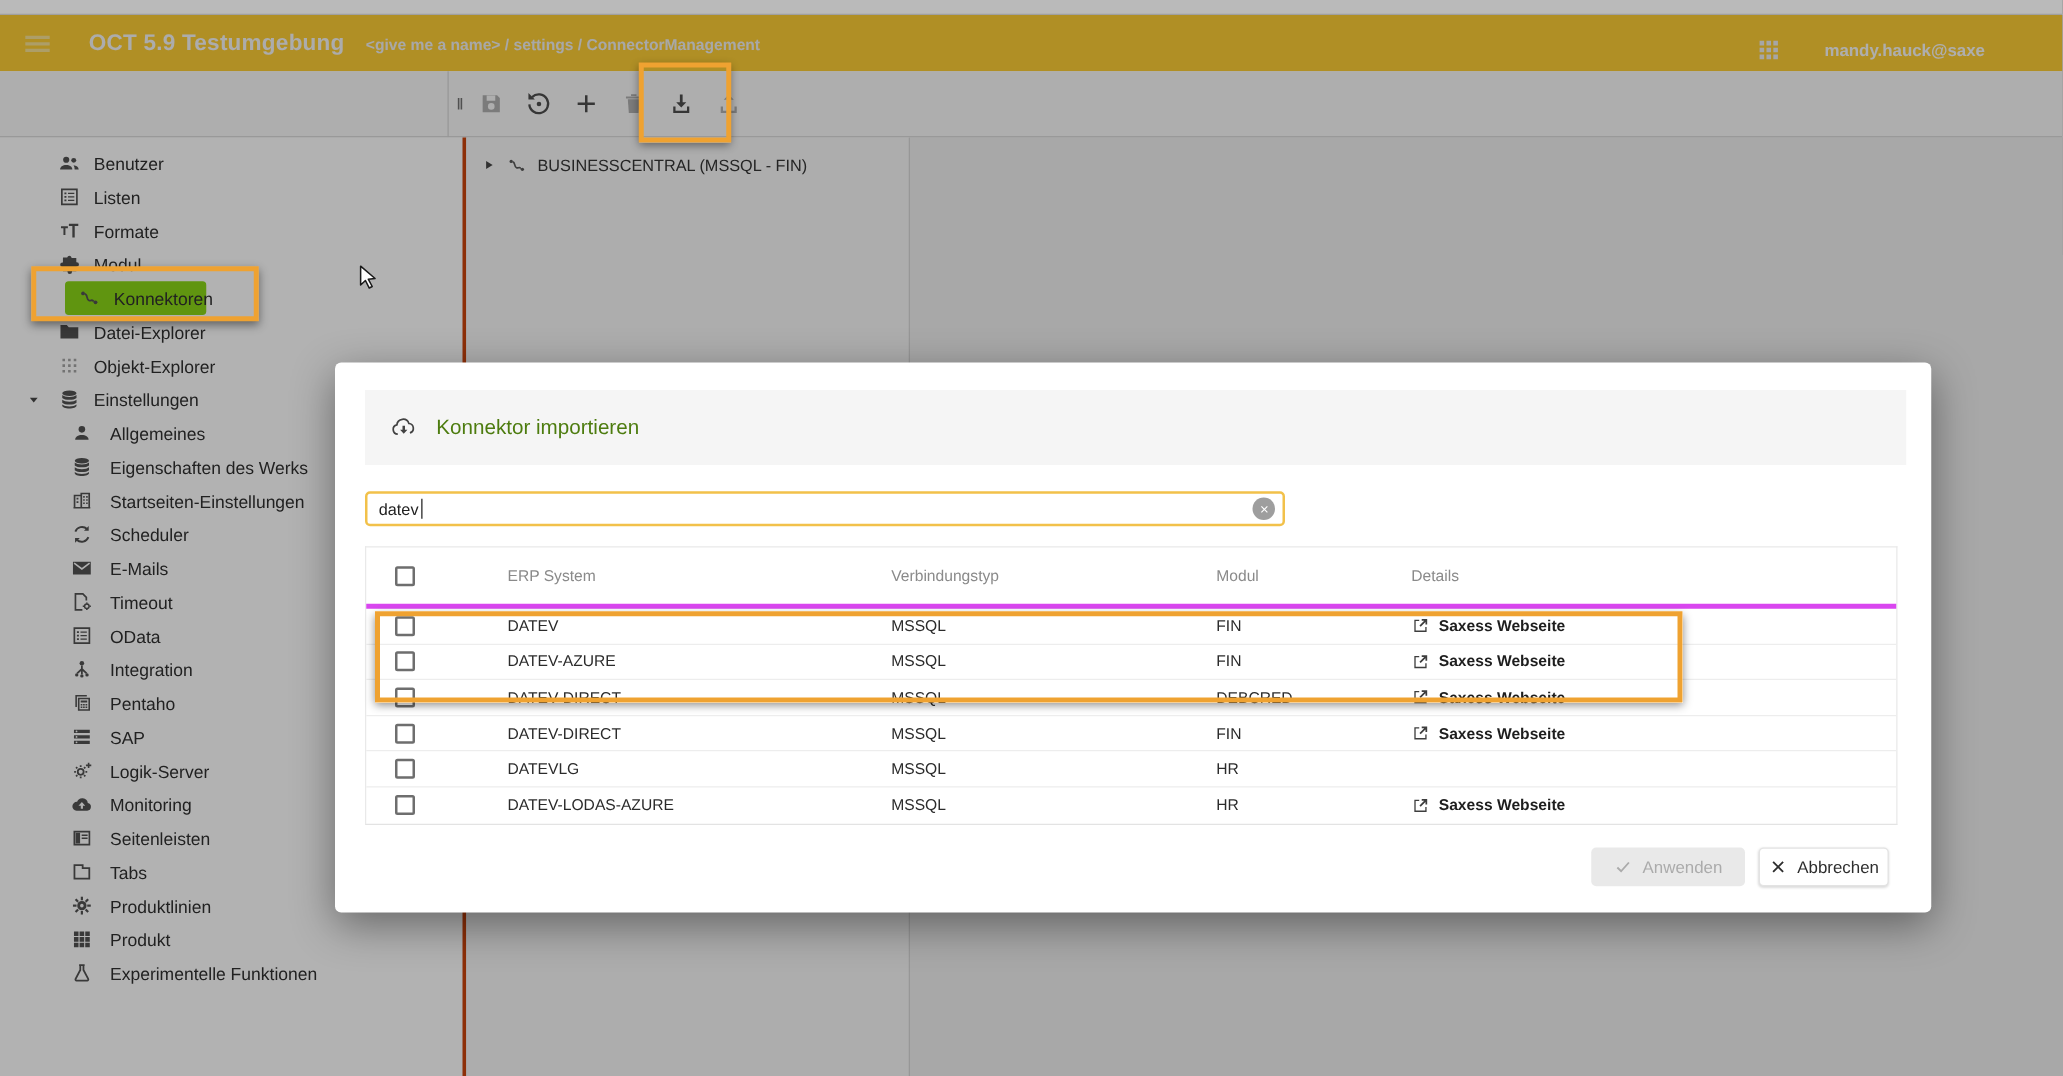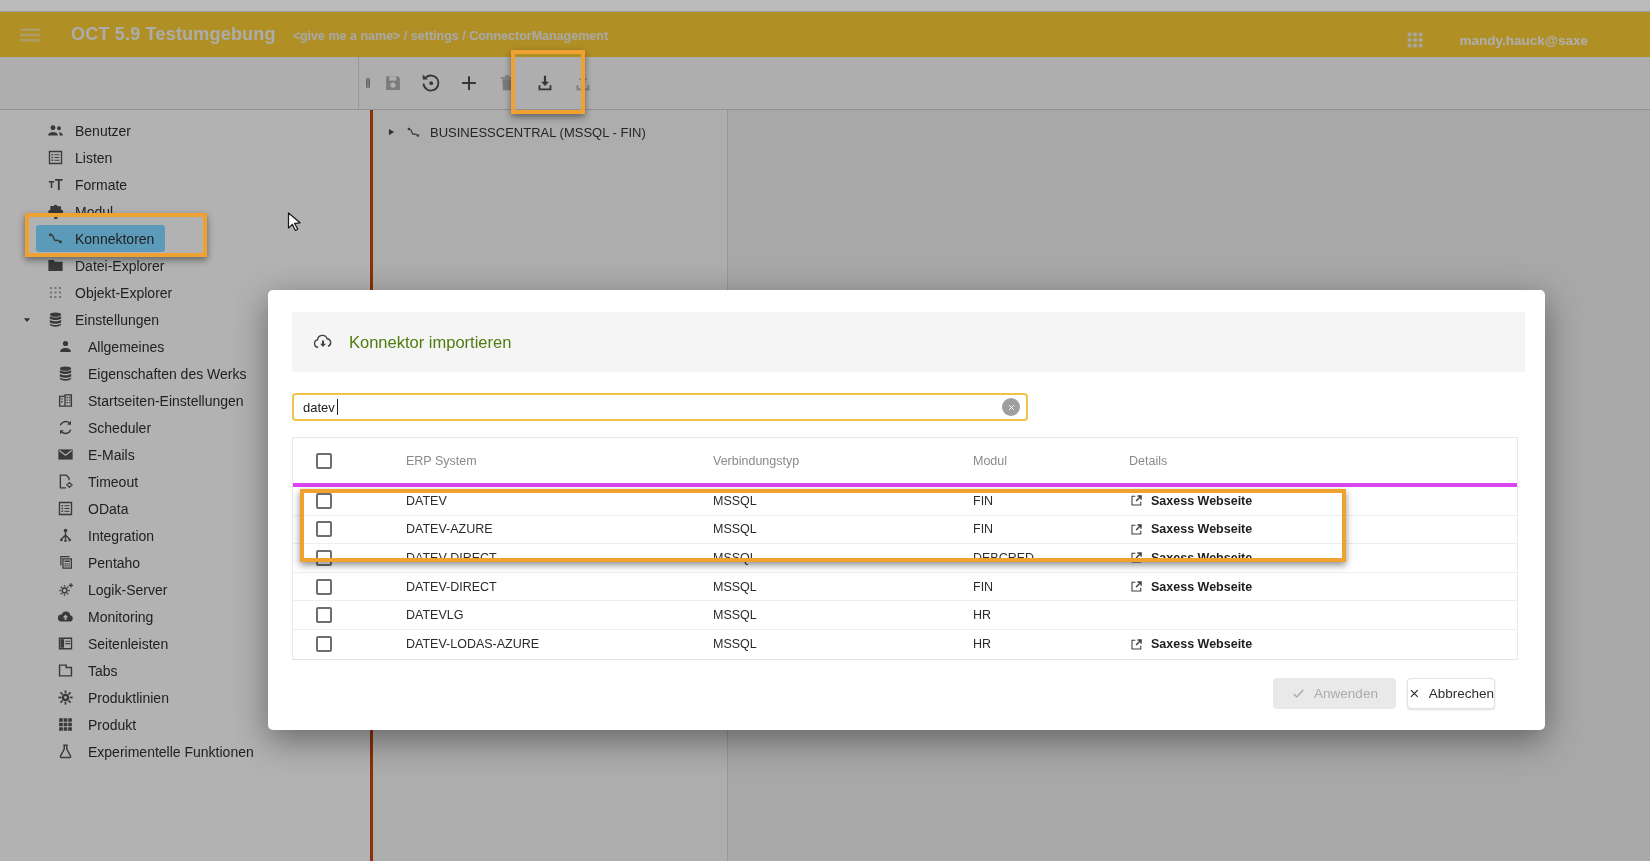--- a/index.html
+++ b/index.html
@@ -32,21 +32,21 @@
   .tree-label{font-size:13px;color:#333;margin-left:8px;white-space:nowrap;}
   
   .sb-item{position:relative;height:27px;display:flex;align-items:center;cursor:pointer;color:#2E2E2E;}
   .sb-item.lvl0{padding-left:46px;}
   .sb-item.lvl1{padding-left:56px;}
   .sb-item .sb-ico{width:19px;height:19px;color:#4F4F4F;flex:0 0 auto;}
   .sb-item .sb-ico.light{color:#9E9E9E;}
   .sb-item.lvl0 .sb-lbl{margin-left:10px;}
   .sb-item.lvl1 .sb-lbl{margin-left:13px;}
   .sb-lbl{font-size:14px;white-space:nowrap;}
-  .sb-item.selected{background:#7dd3fc;border-radius:3px;margin-left:36px;margin-right:205px;padding-left:10px;}
+  .sb-item.selected{background:#84cc16;border-radius:3px;margin-left:52px;margin-right:205px;padding-left:10px;}
   .sb-caret{position:absolute;left:22px;top:9px;width:10px;height:10px;color:#444;}
   
   .dim{position:absolute;inset:0;background:rgba(0,0,0,0.27);z-index:50;}
   
   .modal{position:absolute;left:268px;top:290px;width:1277px;height:440px;background:#FFFFFF;border-radius:5px;
          box-shadow:0 10px 34px rgba(0,0,0,.42);z-index:60;}
   .m-head{position:absolute;left:24px;top:22px;width:1233px;height:60px;background:#F5F5F5;display:flex;align-items:center;}
   .m-head-ico{width:22px;height:22px;color:#424242;margin-left:20px;}
   .m-title{font-size:16.5px;color:#4d7c0f;font-weight:400;margin-left:15px;}
   .m-search{position:absolute;left:24px;top:103px;width:736px;height:28px;border:2px solid #F2C14A;border-radius:4px;background:#fff;}
@@ -64,21 +64,21 @@
   .t-row:last-child{border-bottom:none;}
   .cb{width:16px;height:16px;border:2px solid #6E6E6E;border-radius:2px;margin-left:23px;cursor:pointer;background:#fff;}
   .details-cell{display:flex;align-items:center;gap:7px;}
   .ext-ico{width:15px;height:15px;color:#3E3E3E;}
   .details-lbl{font-weight:700;color:#1E1E1E;cursor:pointer;}
   
   .btn{position:absolute;top:388px;height:31px;border-radius:4px;display:flex;align-items:center;justify-content:center;
        gap:8px;font-size:13.5px;font-weight:500;cursor:pointer;}
   .btn .b-ico{width:15px;height:15px;}
   .btn-apply{left:1005px;width:123px;background:#E9E9E9;color:#ABABAB;cursor:default;}
-  .btn-cancel{left:1139px;width:88px;background:#FFFFFF;color:#2E2E2E;border:1px solid #E3E3E3;box-shadow:0 1px 2px rgba(0,0,0,.14);}
+  .btn-cancel{left:1139px;width:104px;background:#FFFFFF;color:#2E2E2E;border:1px solid #E3E3E3;box-shadow:0 1px 2px rgba(0,0,0,.14);}
   
   .anno{position:absolute;border:4px solid #EFA231;z-index:100;box-shadow:0 3px 7px rgba(0,0,0,.45);pointer-events:none;}
   .anno-toolbar{left:511px;top:50px;width:74px;height:64px;}
   .anno-sidebar{left:25px;top:213px;width:182px;height:44px;}
   .anno-rows{left:300px;top:489px;width:1046px;height:73px;}
   .cursor{position:absolute;left:285px;top:211px;width:21px;height:23px;z-index:90;pointer-events:none;}
 </style>
 </head>
 <body>
 
@@ -314,20 +314,31 @@
         </div>
         <div class="sb-item lvl1">
           <span class="sb-ico">
             <svg viewBox="0 0 24 24" fill="currentColor" width="100%" height="100%" style="display:block">
               <path fill="none" stroke="currentColor" stroke-width="1.6" d="M6.2 15.8V4.6H17"></path>
               <path fill="none" stroke="currentColor" stroke-width="1.6" d="M8.8 7.4h10.6V19H8.8z"></path>
               <path d="M10.8 9.4h6.6v2h-6.6zM10.8 13h1.7v1.5h-1.7zM13.2 13h1.7v1.5h-1.7zM15.7 13h1.7v1.5h-1.7zM10.8 15.5h1.7v1.5h-1.7zM13.2 15.5h1.7v1.5h-1.7zM15.7 15.5h1.7v1.5h-1.7z"></path>
             </svg>
           </span>
           <span class="sb-lbl">Pentaho</span>
+        </div>
+        <div class="sb-item lvl1">
+          <span class="sb-ico">
+            <svg viewBox="0 0 24 24" fill="currentColor" width="100%" height="100%" style="display:block">
+              <path d="M4 4.8h16v3.4H4zM4 10.3h16v3.4H4zM4 15.8h16v3.4H4z"></path>
+              <circle cx="6.6" cy="6.5" r=".9" fill="#F2F2F2"></circle>
+              <circle cx="6.6" cy="12" r=".9" fill="#F2F2F2"></circle>
+              <circle cx="6.6" cy="17.5" r=".9" fill="#F2F2F2"></circle>
+            </svg>
+          </span>
+          <span class="sb-lbl">SAP</span>
         </div>
         <div class="sb-item lvl1">
           <span class="sb-ico">
             <svg viewBox="0 0 24 24" fill="currentColor" width="100%" height="100%" style="display:block">
               <circle cx="10.8" cy="13.2" r="3" fill="none" stroke="currentColor" stroke-width="1.8"></circle>
               <path fill="none" stroke="currentColor" stroke-width="1.8" d="M10.8 8.4V6.6M10.8 19.8V18M15.6 13.2h1.8M4.2 13.2H6M14.2 9.8l1.3-1.3M6.1 17.9l1.3-1.3M14.2 16.6l1.3 1.3M6.1 8.5l1.3 1.3"></path>
               <path d="M18 4h1.6v1.9h1.9v1.6h-1.9v1.9H18V7.5h-1.9V5.9H18z"></path>
             </svg>
           </span>
           <span class="sb-lbl">Logik-Server</span>

